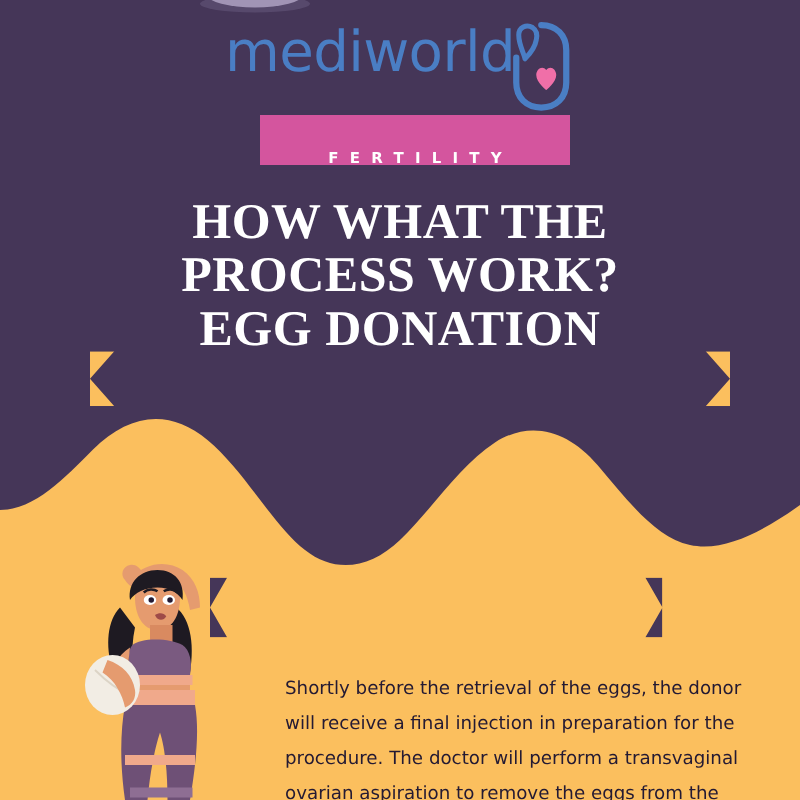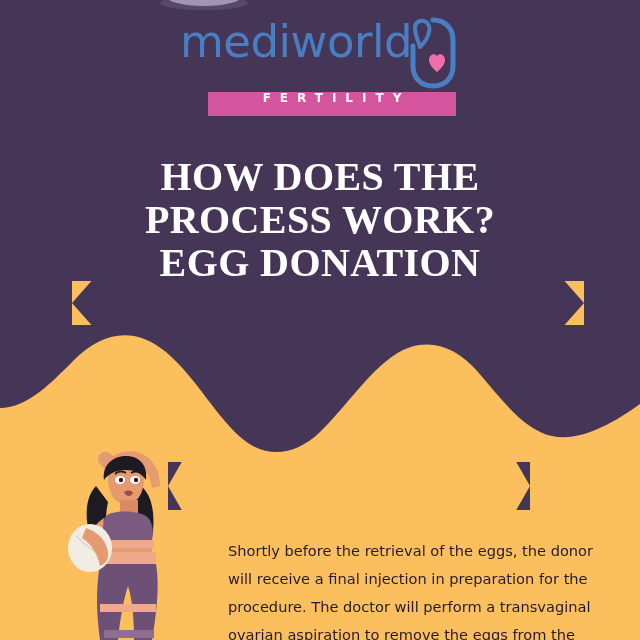--- a/index.html
+++ b/index.html
@@ -81,24 +81,24 @@
     left: 405px;
     top: 2px;
     width: 56px;
     height: 74px;
   }
   .fertility-bar {
     position: absolute;
     left: 208px;
     top: 78px;
     width: 248px;
-    height: 24px;
+    height: 40px;
     background: #d4559e;
     display: flex;
-    align-items: flex-start;
+    align-items: flex-end;
     justify-content: center;
   }
   .fertility-bar span {
     font-family: "DejaVu Sans", sans-serif;
     font-size: 12px;
     font-weight: 700;
     letter-spacing: 9px;
     color: #ffffff;
     text-indent: 9px;
     line-height: 1;
@@ -213,21 +213,21 @@
       <path d="M24,44 C24,39 29,36 32,40 C35,36 40,39 40,44
                C40,50 32,56 32,56 C32,56 24,50 24,44 Z" fill="#F06FA8"></path>
     </svg>
 
     <div class="fertility-bar">
       <span>FERTILITY</span>
     </div>
   </div>
 
   <h1 class="headline">
-    <span class="hl-line">HOW DOES THE</span>
+    <span class="hl-line">HOW WHAT THE</span>
     <span class="hl-line">PROCESS WORK?</span>
     <span class="hl-line">EGG DONATION</span>
   </h1>
 
   <div class="ribbon ribbon-expect">
     <span class="ribbon-text">WHAT TO EXPECTSHARE ON PINTEREST</span>
   </div>
 
   <svg class="illustration" viewBox="0 0 140 200">
 

